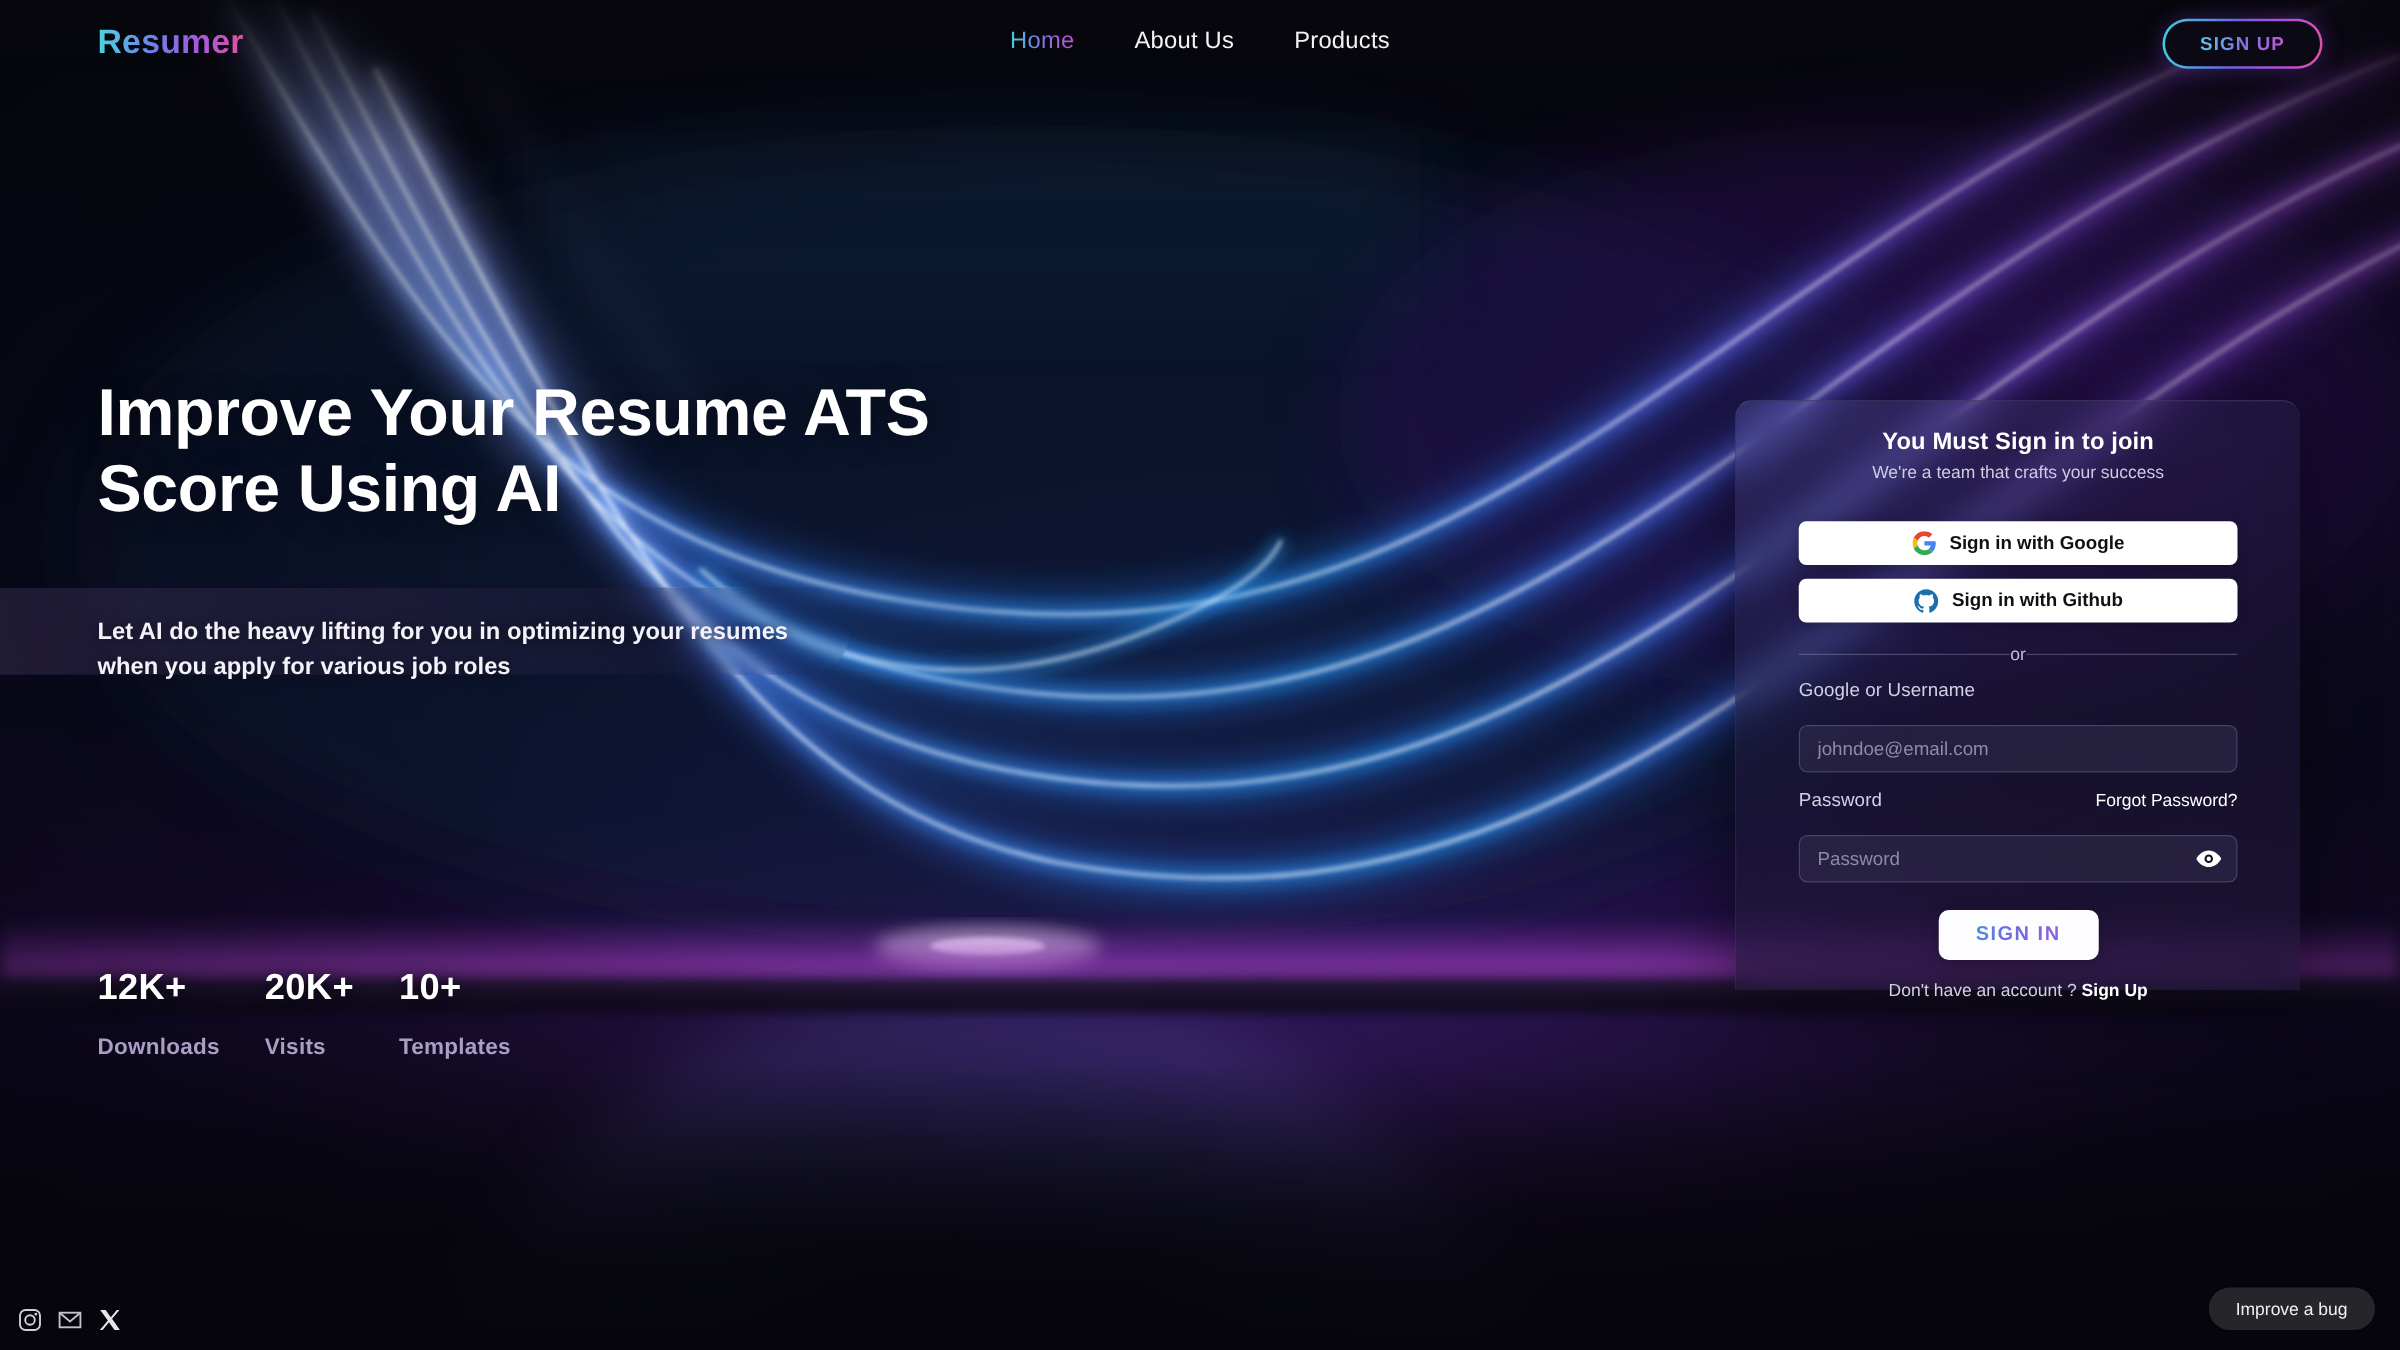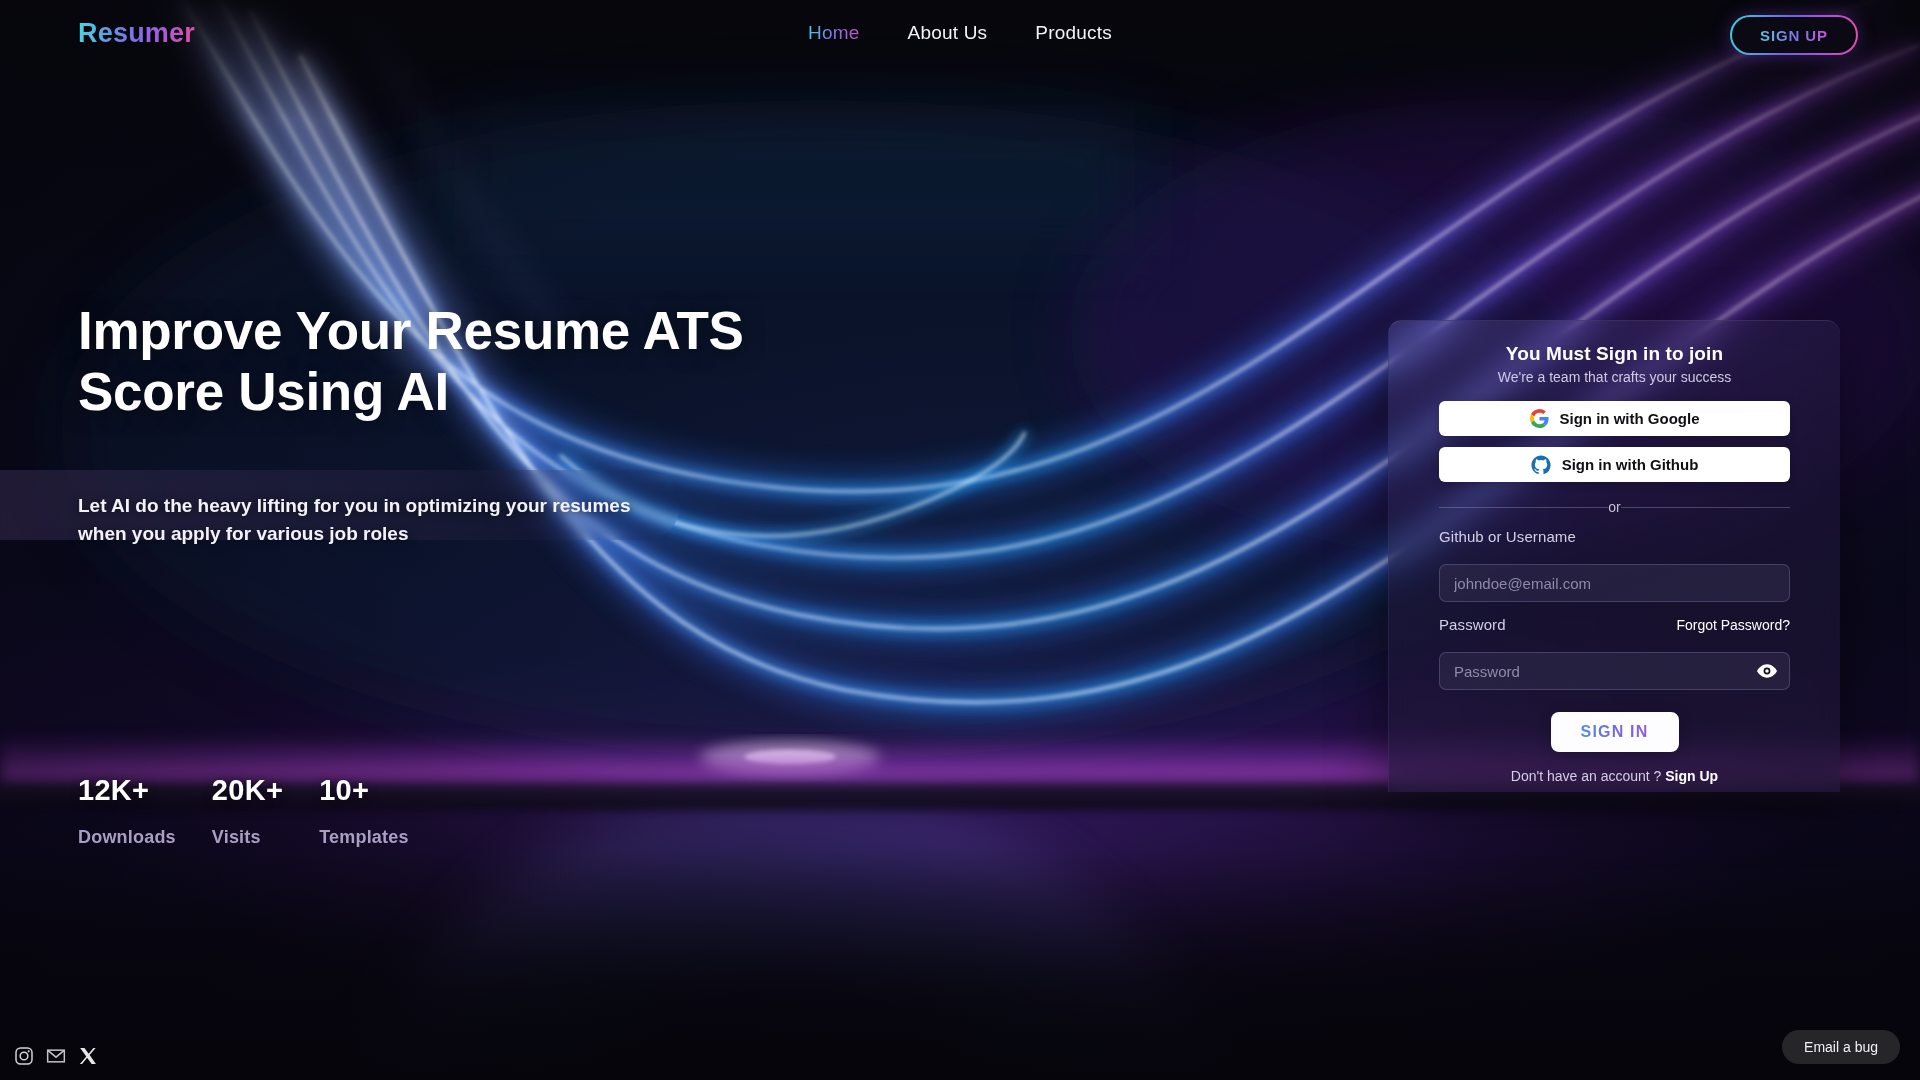--- a/index.html
+++ b/index.html
@@ -134,21 +134,21 @@
     z-index:30;
     padding:22px 50px 0 50px;
   }
   .card-title {
     text-align:center; font-size:19px; font-weight:700; color:#ffffff; letter-spacing:0.1px;
   }
   .card-sub {
     text-align:center; font-size:14px; color:#cfcbe2; margin-top:4px; font-weight:400;
   }
   .oauth-btn {
-    margin-top:16px; height:35px; width:100%; border-radius:6px; background:#ffffff;
+    margin-top:32px; height:35px; width:100%; border-radius:6px; background:#ffffff;
     display:flex; align-items:center; justify-content:center; gap:11px;
     cursor:pointer; box-shadow:0 2px 10px rgba(0,0,0,0.22);
   }
   .oauth-btn span { font-size:15px; font-weight:700; color:#101014; }
   .oauth-btn.github { margin-top:11px; }
 
   .or-row {
     display:flex; align-items:center; margin-top:17px;
   }
   .or-line { flex:1; height:1px; background:rgba(190,186,220,0.30); }
@@ -364,21 +364,21 @@
       </svg>
       <span>Sign in with Github</span>
     </div>
 
     <div class="or-row">
       <div class="or-line"></div>
       <div class="or-text">or</div>
       <div class="or-line"></div>
     </div>
 
-    <div class="field-label">Github or Username</div>
+    <div class="field-label">Google or Username</div>
     <div class="input-wrap">
       <input class="text-input" type="text" placeholder="johndoe@email.com" style="">
     </div>
 
     <div class="field-row">
       <div class="field-label" style="margin-top:0">Password</div>
       <div class="forgot">Forgot Password?</div>
     </div>
     <div class="input-wrap">
       <input class="text-input" type="text" placeholder="Password" style="">
@@ -410,16 +410,16 @@
     <svg class="social-icon" viewBox="0 0 24 24">
       <rect x="2" y="5" width="20" height="14" fill="none" stroke="#d7d7df" stroke-width="1.8"></rect>
       <path d="M2.6 5.6 12 13.4l9.4-7.8" fill="none" stroke="#d7d7df" stroke-width="1.8"></path>
     </svg>
     <svg class="social-icon" viewBox="0 0 24 24">
       <path d="M2.6 2.4h5.2l5 6.9 5.7-6.9h2.6l-7.1 8.5 7.5 10.7h-5.2l-5.3-7.4-6.1 7.4H2.3l7.6-9.1L2.6 2.4z" fill="#ffffff"></path>
     </svg>
   </div>
 
   <div class="report-btn">
-    <span>Email a bug</span>
+    <span>Improve a bug</span>
   </div>
 
 </div>
 
 </body></html>

